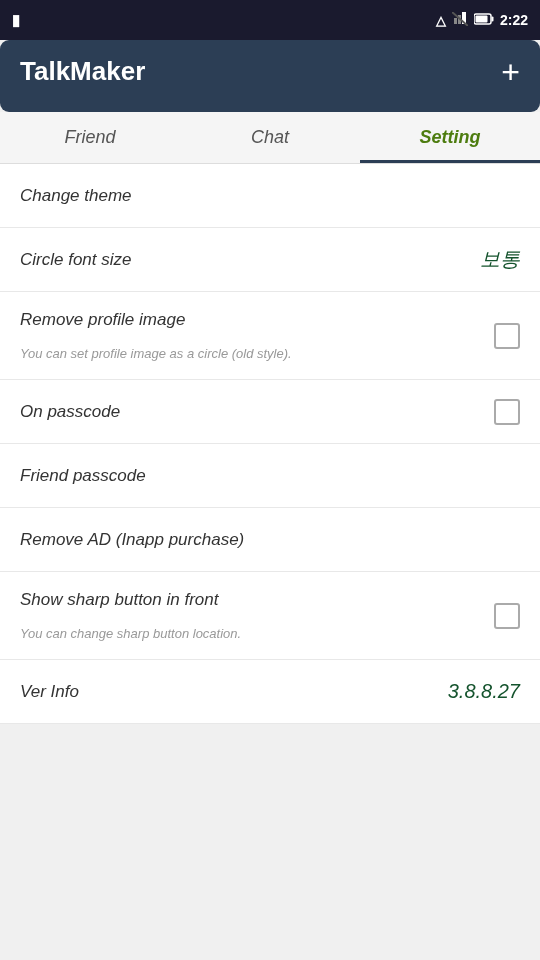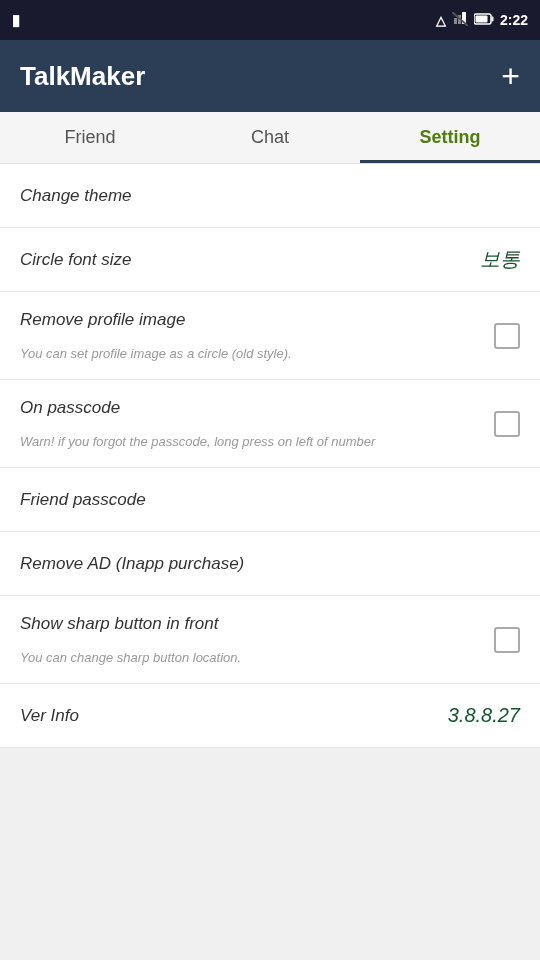--- a/index.html
+++ b/index.html
@@ -34,23 +34,24 @@
       font-size: 14px;
       font-weight: bold;
     }
 
     
     .header {
       width: 100%;
       height: 72px;
       background: #2c3e55;
       display: flex;
-      align-items: center;
+      align-items: flex-start;
       justify-content: space-between;
       padding: 16px 20px;
+      border-radius: 9px;
     }
     .header-title {
       color: white;
       font-size: 26px;
       font-weight: bold;
     }
     .header-add-btn {
       color: white;
       font-size: 32px;
       font-weight: 300;
@@ -70,20 +71,21 @@
     .tab {
       flex: 1;
       display: flex;
       align-items: center;
       justify-content: center;
       font-size: 18px;
       font-weight: 500;
       color: #555;
       cursor: pointer;
       position: relative;
+      font-style: italic;
     }
     .tab.active {
       color: #4d7c0f;
       font-weight: bold;
     }
     .tab.active::after {
       content: '';
       position: absolute;
       bottom: 0;
       left: 0;
@@ -205,21 +207,20 @@
         <span class="setting-item-title">Remove profile image</span>
         <span class="setting-item-subtitle">You can set profile image as a circle (old style).</span>
       </div>
       <div class="setting-item-right">
         <div class="checkbox"></div>
       </div>
     </div>
     <div class="setting-item">
       <div class="setting-item-left">
         <span class="setting-item-title">On passcode</span>
-        <span class="setting-item-subtitle">Warn! if you forgot the passcode, long press on left of number</span>
       </div>
       <div class="setting-item-right">
         <div class="checkbox"></div>
       </div>
     </div>
     <div class="setting-item">
       <div class="setting-item-left">
         <span class="setting-item-title">Friend passcode</span>
       </div>
       <div class="setting-item-right"></div>

